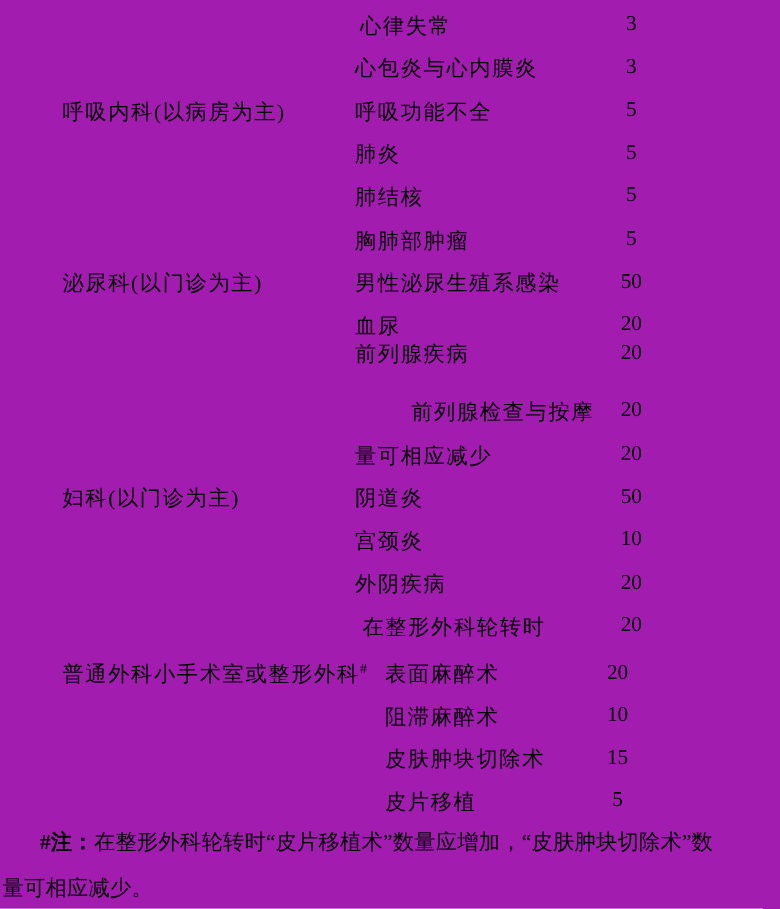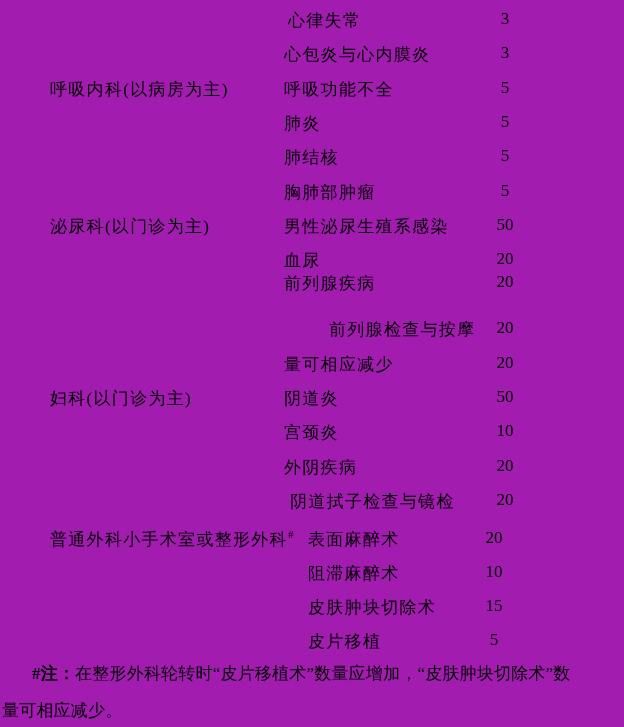--- a/index.html
+++ b/index.html
@@ -136,21 +136,21 @@
       </div>
       <div class="row" style="top: 421.2px;">
         <span class="item" style="left: 284px;">宫颈炎</span>
         <span class="num" style="left: 475px;">10</span>
       </div>
       <div class="row" style="top: 455.55px;">
         <span class="item" style="left: 284px;">外阴疾病</span>
         <span class="num" style="left: 475px;">20</span>
       </div>
       <div class="row" style="top: 489.9px;">
-        <span class="item" style="left: 290px;">阴道拭子检查与镜检</span>
+        <span class="item" style="left: 290px;">在整形外科轮转时</span>
         <span class="num" style="left: 475px;">20</span>
       </div>
       <div class="row" style="top: 528px;">
         <span class="dept">普通外科小手术室或整形外科<sup>#</sup></span>
         <span class="item" style="left: 308px;">表面麻醉术</span>
         <span class="num" style="left: 464px;">20</span>
       </div>
       <div class="row" style="top: 562px;">
         <span class="item" style="left: 308px;">阻滞麻醉术</span>
         <span class="num" style="left: 464px;">10</span>

